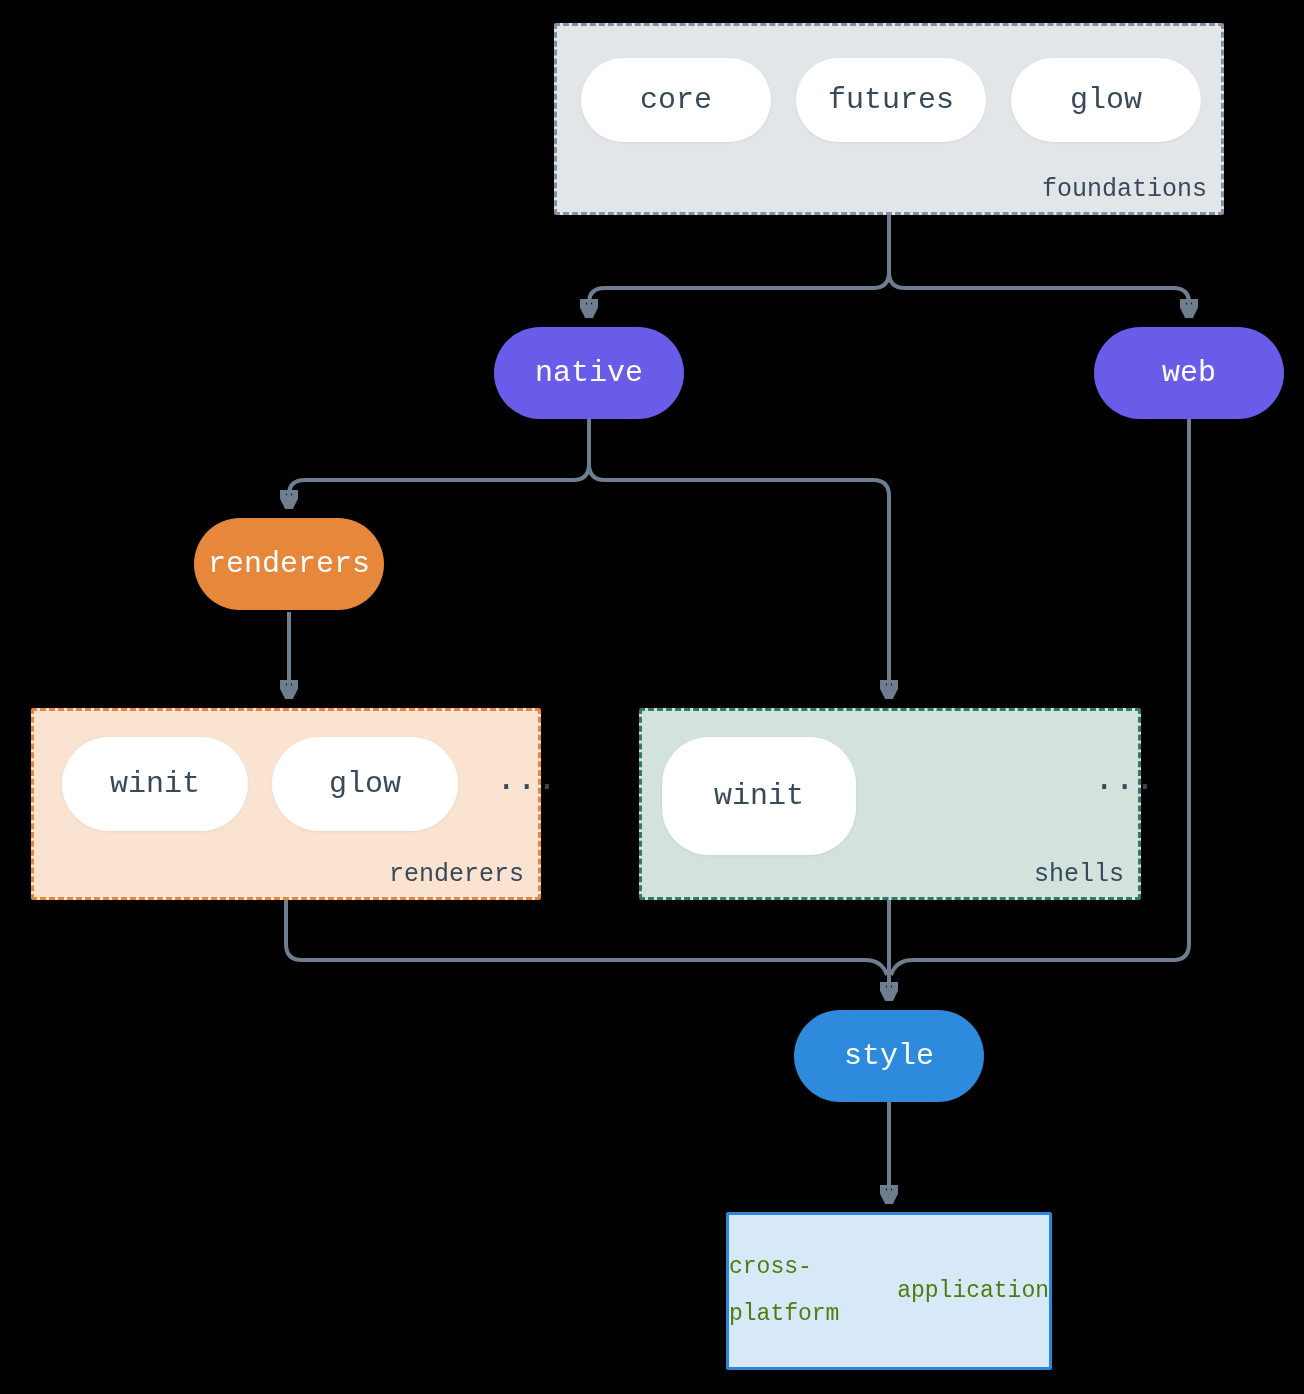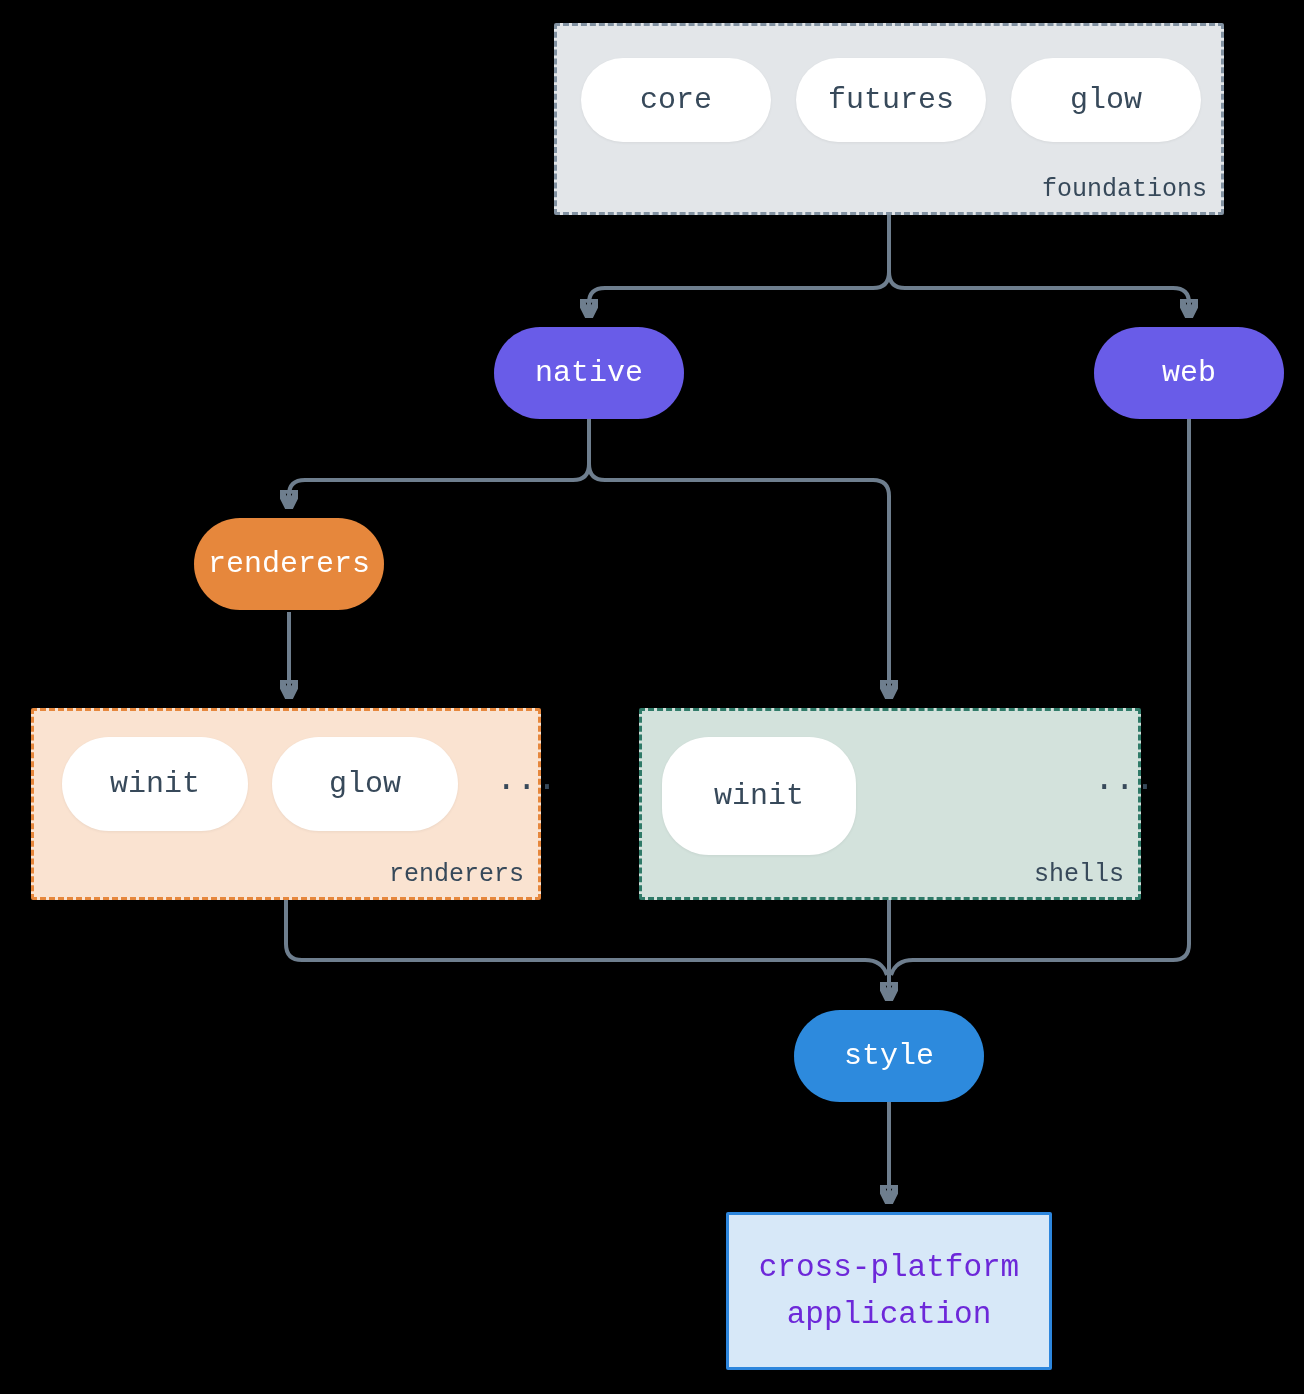--- a/index.html
+++ b/index.html
@@ -61,22 +61,22 @@
   .p-graphics{left:188px;top:518px;height:94px;border-radius:47px;background:#e6873c;}
   .p-iced{left:788px;top:1010px;background:#2d8add;}
 
   .app-box{
     position:absolute;
     left:720px;top:1212px;width:326px;height:158px;
     background:#d7e8f8;
     border:3px solid #2d86dd;
     border-radius:2px;
     box-sizing:border-box;
-    display:flex;flex-direction:column;align-items:center;justify-content:center;
-    color:#6d28d9;font-size:31px;line-height:47px;
+    display:flex;flex-direction:row;align-items:center;justify-content:center;
+    color:#4d7c0f;font-size:23px;line-height:47px;
   }
 </style>
 </head>
 <body>
 
 <div class="canvas">
 
   <svg class="connectors" width="1304" height="1394" viewBox="0 0 1304 1394">
     <defs>
       <marker id="arrow" viewBox="0 0 10 10" refX="7" refY="5" markerWidth="4.6" markerHeight="4.6" markerUnits="strokeWidth" orient="auto-start-reverse">

